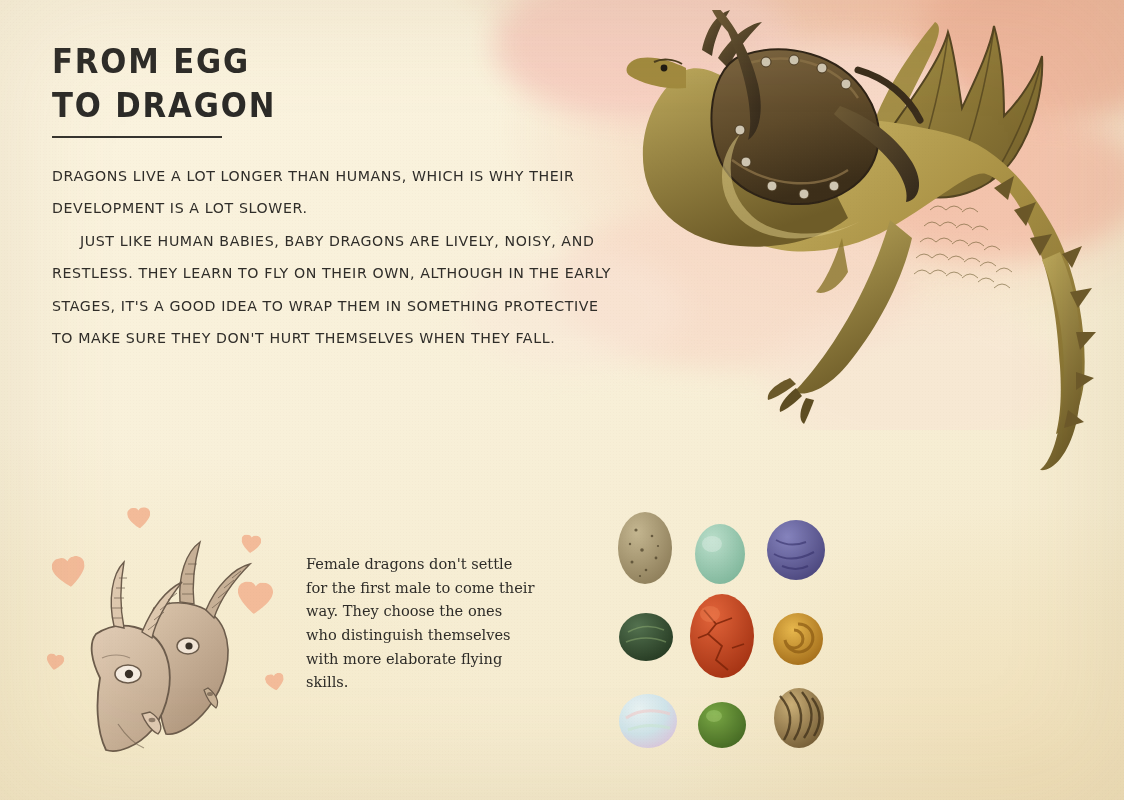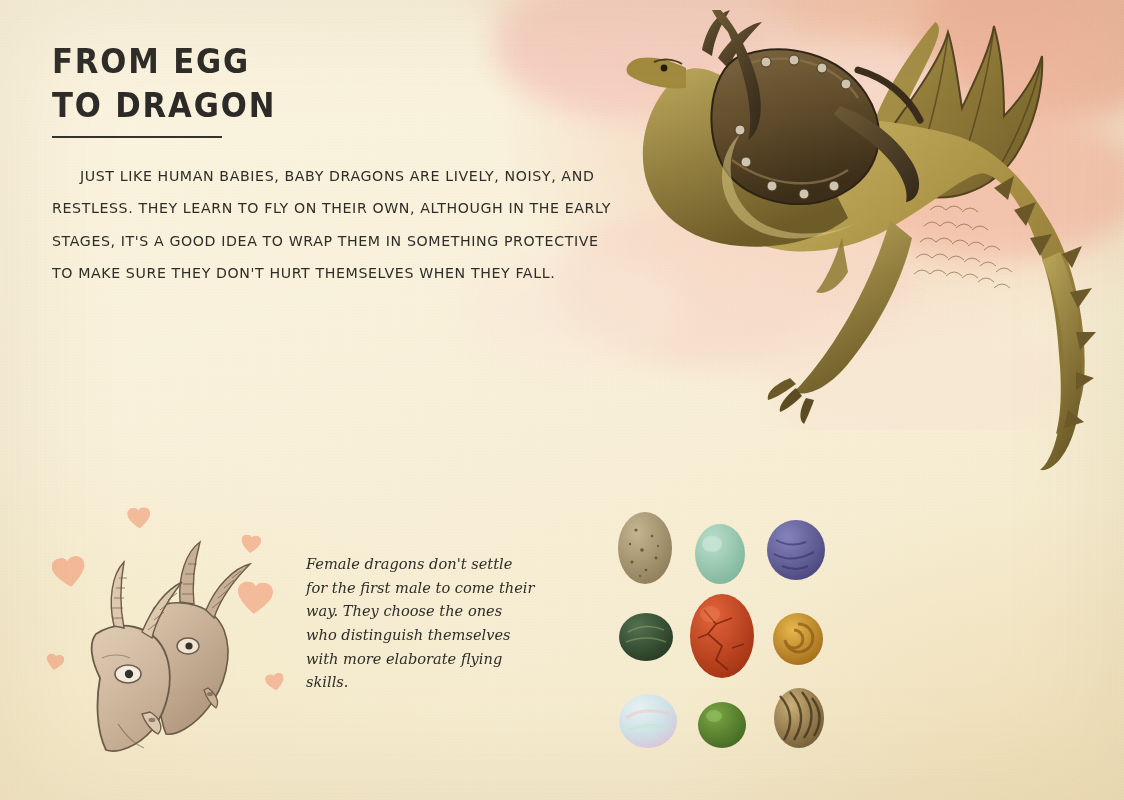--- a/index.html
+++ b/index.html
@@ -75,21 +75,20 @@
     clip-path:path("M11 20 C 11 20, 0 12, 0 6 C 0 1.8, 3.6 0, 6.4 0 C 8.8 0, 10.4 1.6, 11 2.8 C 11.6 1.6, 13.2 0, 15.6 0 C 18.4 0, 22 1.8, 22 6 C 22 12, 11 20, 11 20 Z");
   }
   .dragon-pair{
     position:absolute;left:26px;top:38px;width:200px;height:216px;
     filter:saturate(.92);
   }
 
   .pair-caption{
     position:absolute;left:306px;top:552px;width:230px;
     font-family:"DejaVu Serif",serif;
-    font-style:italic;
     font-size:14.6px;
     line-height:1.62;
     color:#2e2c28;
   }
 
   
   .eggs{position:absolute;left:612px;top:506px;width:220px;height:245px;}
   .egg-caption{
     position:absolute;left:856px;top:552px;width:226px;
     font-family:"DejaVu Serif",serif;
@@ -250,20 +249,21 @@
     </svg>
   </div>
 
   <div class="title">
     <div>From Egg</div>
     <div>to Dragon</div>
   </div>
   <div class="title-rule"></div>
 
   <div class="body-text">
+    <p>Dragons live a lot longer than humans, which is why their development is a lot slower.</p>
     <p class="indent">Just like human babies, baby dragons are lively, noisy, and restless. They learn to fly on their own, although in the early stages, it's a good idea to wrap them in something protective to make sure they don't hurt themselves when they fall.</p>
   </div>
 
   <div class="pair-figure">
     <div class="hshape" style="left:92px;top:8px;transform:scale(1.05) rotate(-4deg);"></div>
     <div class="hshape" style="left:204px;top:34px;transform:scale(.9) rotate(6deg);"></div>
     <div class="hshape" style="left:22px;top:62px;transform:scale(1.5) rotate(-8deg);"></div>
     <div class="hshape" style="left:208px;top:88px;transform:scale(1.6) rotate(4deg);"></div>
     <div class="hshape" style="left:8px;top:152px;transform:scale(.8) rotate(10deg);"></div>
     <div class="hshape" style="left:228px;top:172px;transform:scale(.85) rotate(-10deg);"></div>

